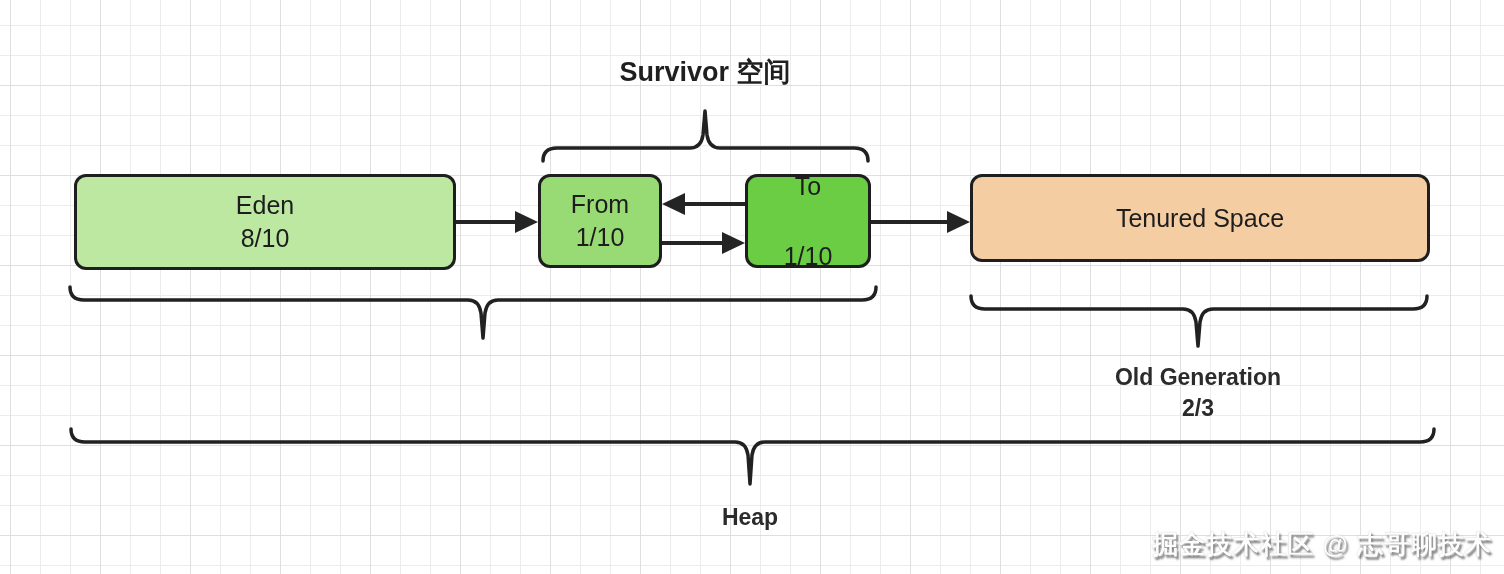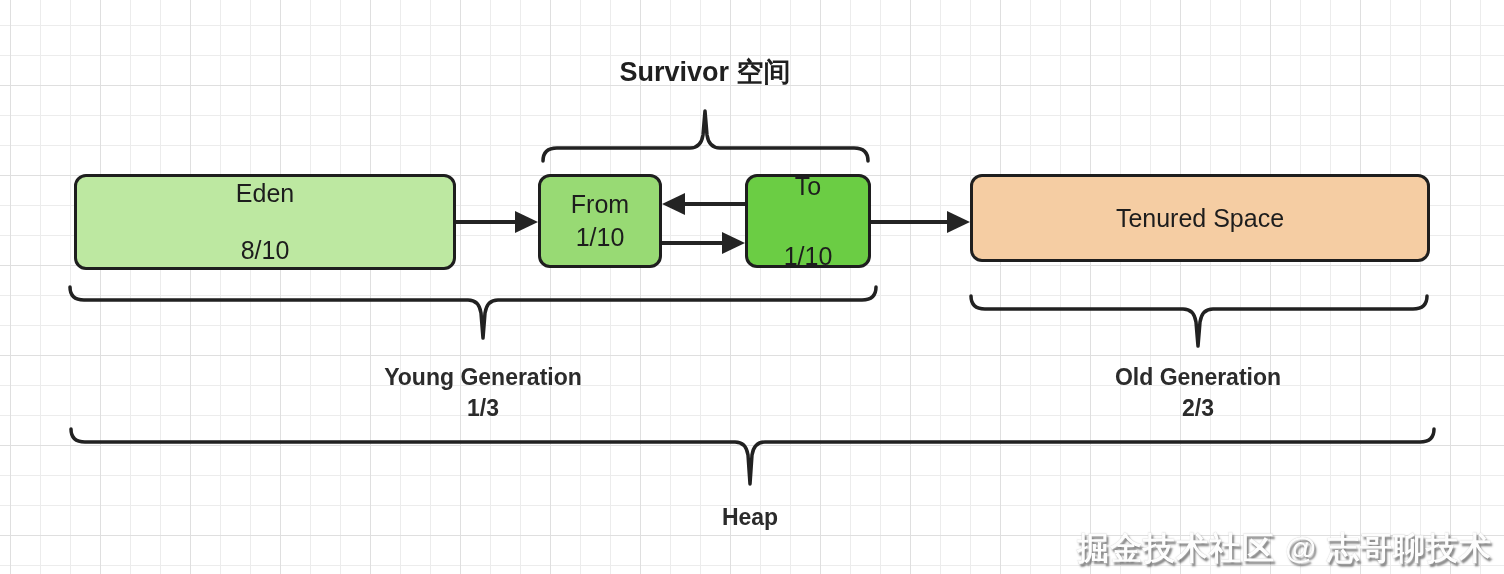--- a/index.html
+++ b/index.html
@@ -34,21 +34,21 @@
     position:absolute;transform:translateX(-50%);
     font-size:27px;font-weight:700;color:#1f1f1f;white-space:nowrap;
   }
   .group-label{
     position:absolute;transform:translateX(-50%);
     text-align:center;font-size:23px;font-weight:700;color:#2b2b2b;
     line-height:31px;white-space:nowrap;
   }
   .watermark{
     position:absolute;right:12px;top:527px;
-    font-size:32px;font-weight:700;letter-spacing:1px;
+    font-size:26px;font-weight:700;letter-spacing:1px;
     color:#fdfdfd;white-space:nowrap;
     text-shadow:2px 3px 2px rgba(40,40,40,0.55), 0 0 1px rgba(120,120,120,0.5);
   }
 </style>
 </head>
 <body>
 
 <div class="canvas">
 
   <svg class="layer" width="1504" height="574" viewBox="0 0 1504 574">
@@ -74,43 +74,39 @@
       <polygon class="arrow-head" points="745,243 722,232 722,254"></polygon>
     </g>
     <g>
       <line class="arrow-line" x1="871" y1="222" x2="950" y2="222"></line>
       <polygon class="arrow-head" points="970,222 947,211 947,233"></polygon>
     </g>
   </svg>
 
   <div class="title" style="left:705px;top:54px;">Survivor 空间</div>
 
-  <div class="node" style="left: 74px; top: 174px; width: 382px; height: 96px; background: rgb(189, 232, 161); justify-content: space-between;">
+  <div class="node" style="left: 74px; top: 174px; width: 382px; height: 96px; background: rgb(189, 232, 161);">
     <div>Eden</div>
     <div>8/10</div>
   </div>
 
   <div class="node" style="left: 538px; top: 174px; width: 124px; height: 94px; background: rgb(152, 218, 116); text-align: right;">
     <div>From</div>
     <div>1/10</div>
   </div>
 
   <div class="node" style="left: 745px; top: 174px; width: 126px; height: 94px; background: rgb(107, 205, 68); gap: 37px;">
     <div>To</div>
     <div>1/10</div>
   </div>
 
   <div class="node" style="left: 970px; top: 174px; width: 460px; height: 88px; background: rgb(245, 205, 163);">
     <div>Tenured Space</div>
   </div>
 
-  <div class="group-label" style="left:483px;top:362px;">
-    <div>Young Generation</div>
-    <div>1/3</div>
-  </div>
 
   <div class="group-label" style="left:1198px;top:362px;">
     <div>Old Generation</div>
     <div>2/3</div>
   </div>
 
   <div class="group-label" style="left:750px;top:502px;text-align:right;">Heap</div>
 
   <div class="watermark">掘金技术社区 @ 志哥聊技术</div>
 

